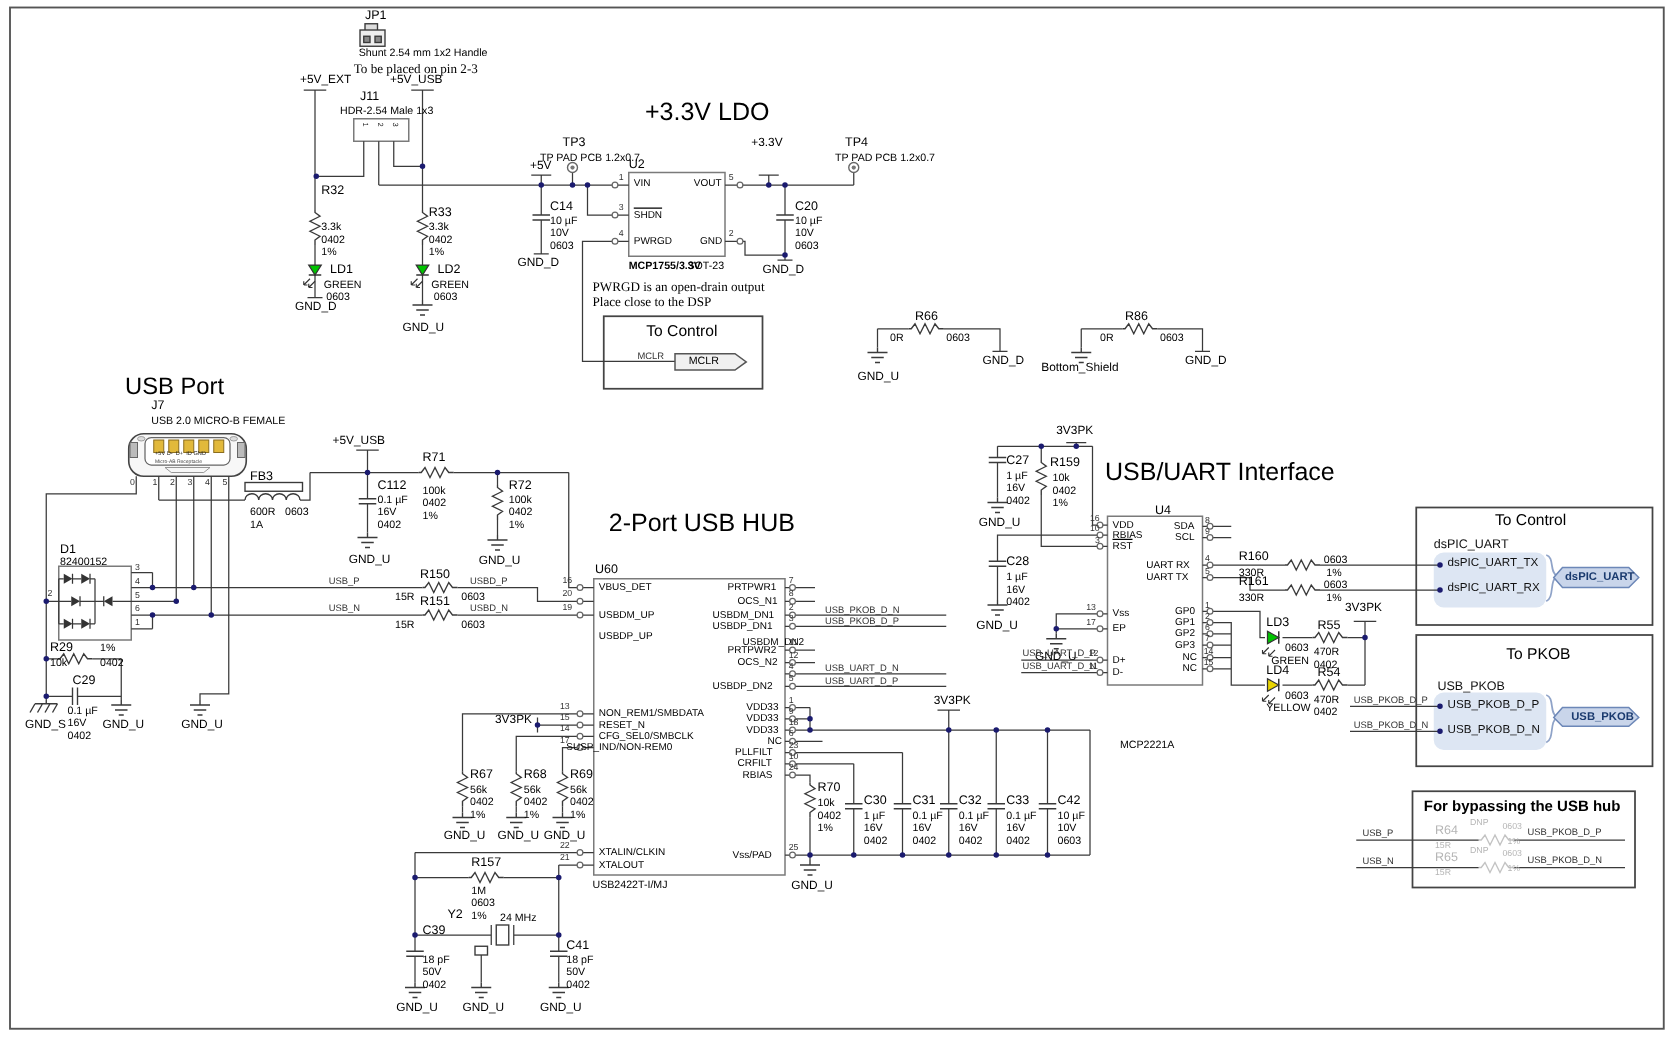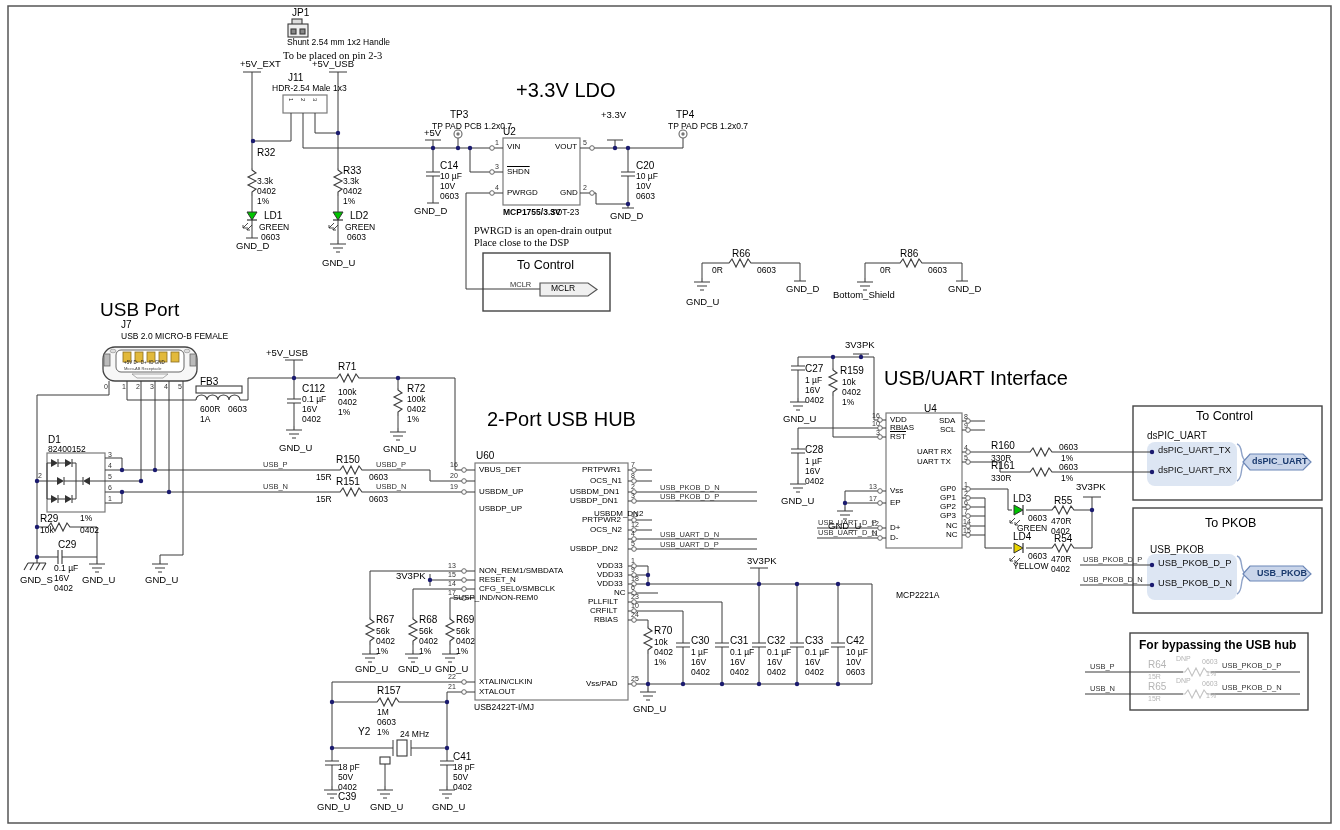--- a/index.html
+++ b/index.html
@@ -537,21 +537,21 @@
       <div class="lb vl" style="left: 456px; top: 647px;">1%</div>
       <div class="lb gd" style="left: 355px; top: 664px;">GND_U</div>
       <div class="lb gd" style="left: 398px; top: 664px;">GND_U</div>
       <div class="lb gd" style="left: 435px; top: 664px;">GND_U</div>
       <div class="lb rf" style="left: 377px; top: 686px;">R157</div>
       <div class="lb vl" style="left: 377px; top: 708px;">1M</div>
       <div class="lb vl" style="left: 377px; top: 718px;">0603</div>
       <div class="lb vl" style="left: 377px; top: 728px;">1%</div>
       <div class="lb rf" style="left: 358px; top: 727px;">Y2</div>
       <div class="lb vl" style="left: 400px; top: 730px;">24 MHz</div>
-      <div class="lb rf" style="left: 338px; top: 792px;">C39</div>
+      <div class="lb rf" style="left: 338px; top: 740px;">C39</div>
       <div class="lb vl" style="left: 338px; top: 763px;">18 pF</div>
       <div class="lb vl" style="left: 338px; top: 773px;">50V</div>
       <div class="lb vl" style="left: 338px; top: 783px;">0402</div>
       <div class="lb rf" style="left: 453px; top: 752px;">C41</div>
       <div class="lb vl" style="left: 453px; top: 763px;">18 pF</div>
       <div class="lb vl" style="left: 453px; top: 773px;">50V</div>
       <div class="lb vl" style="left: 453px; top: 783px;">0402</div>
       <div class="lb gd" style="left: 317px; top: 802px;">GND_U</div>
       <div class="lb gd" style="left: 370px; top: 802px;">GND_U</div>
       <div class="lb gd" style="left: 432px; top: 802px;">GND_U</div>

